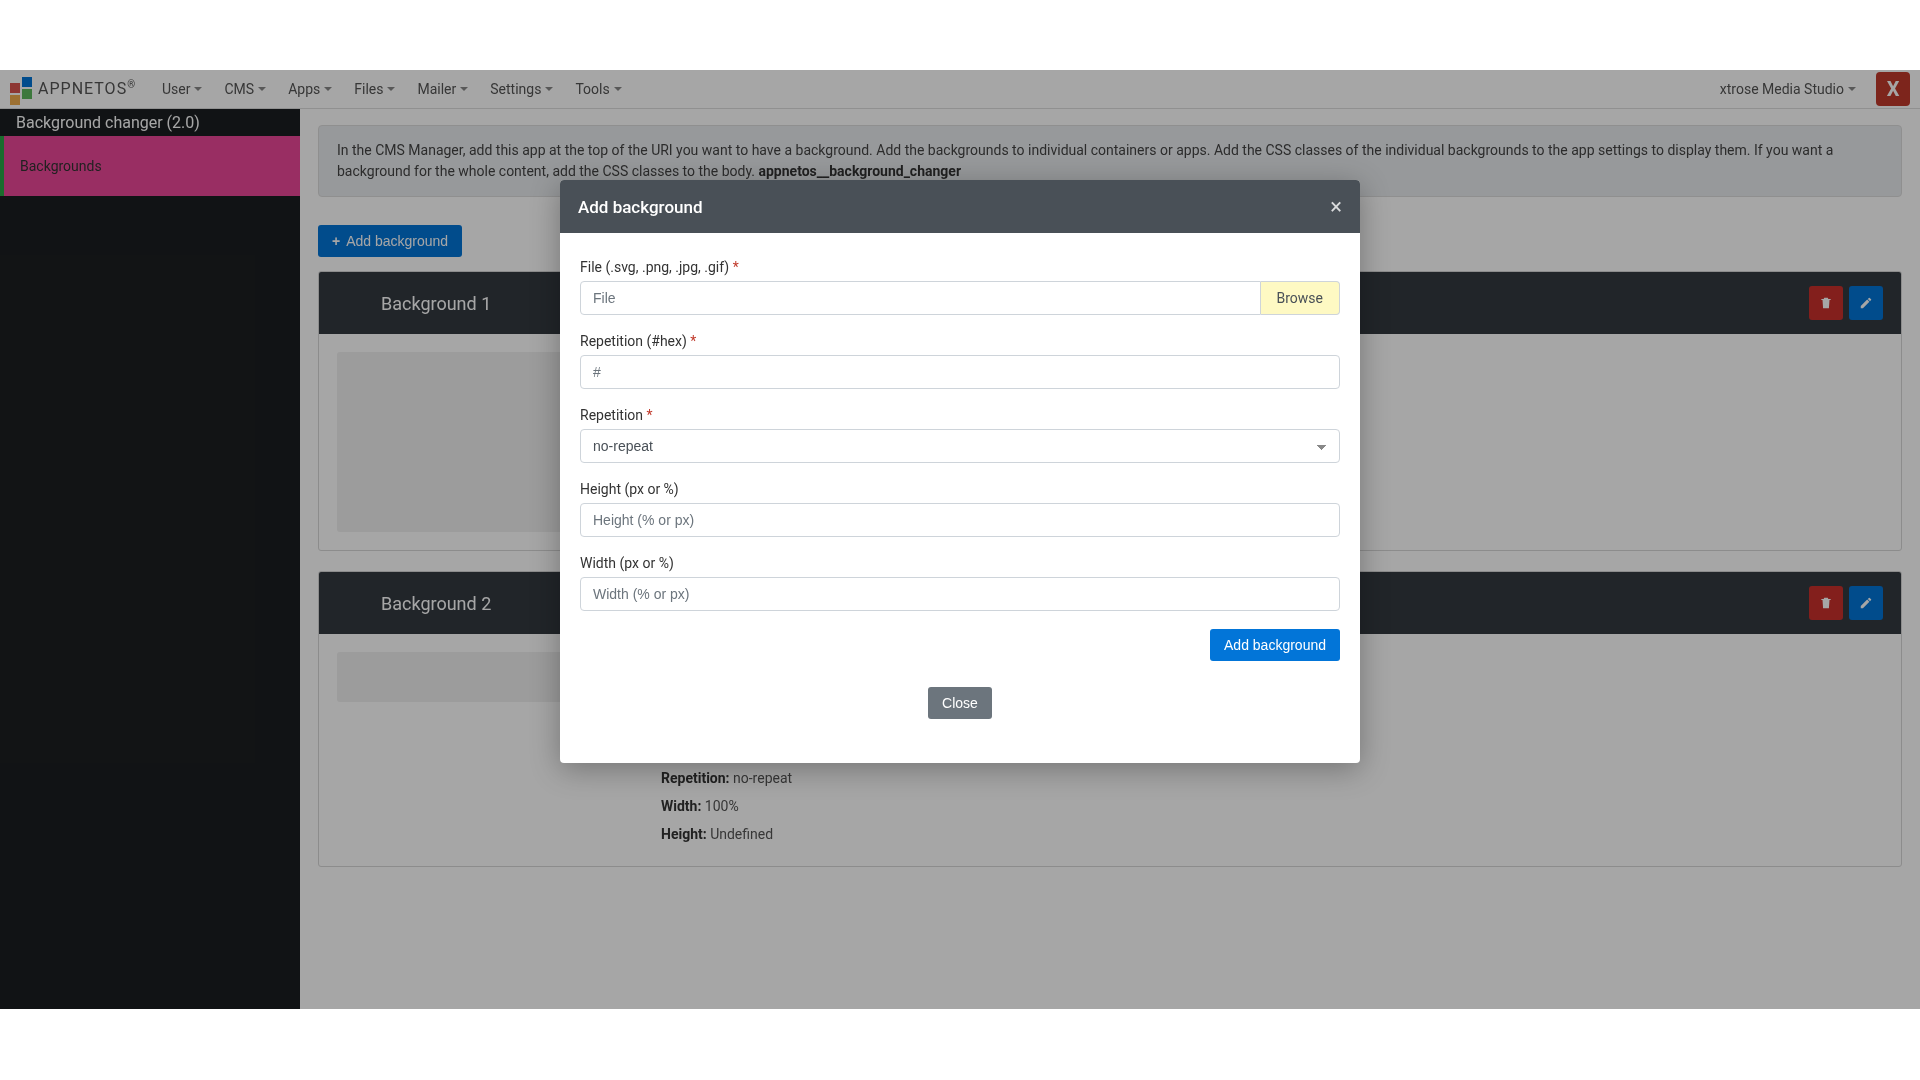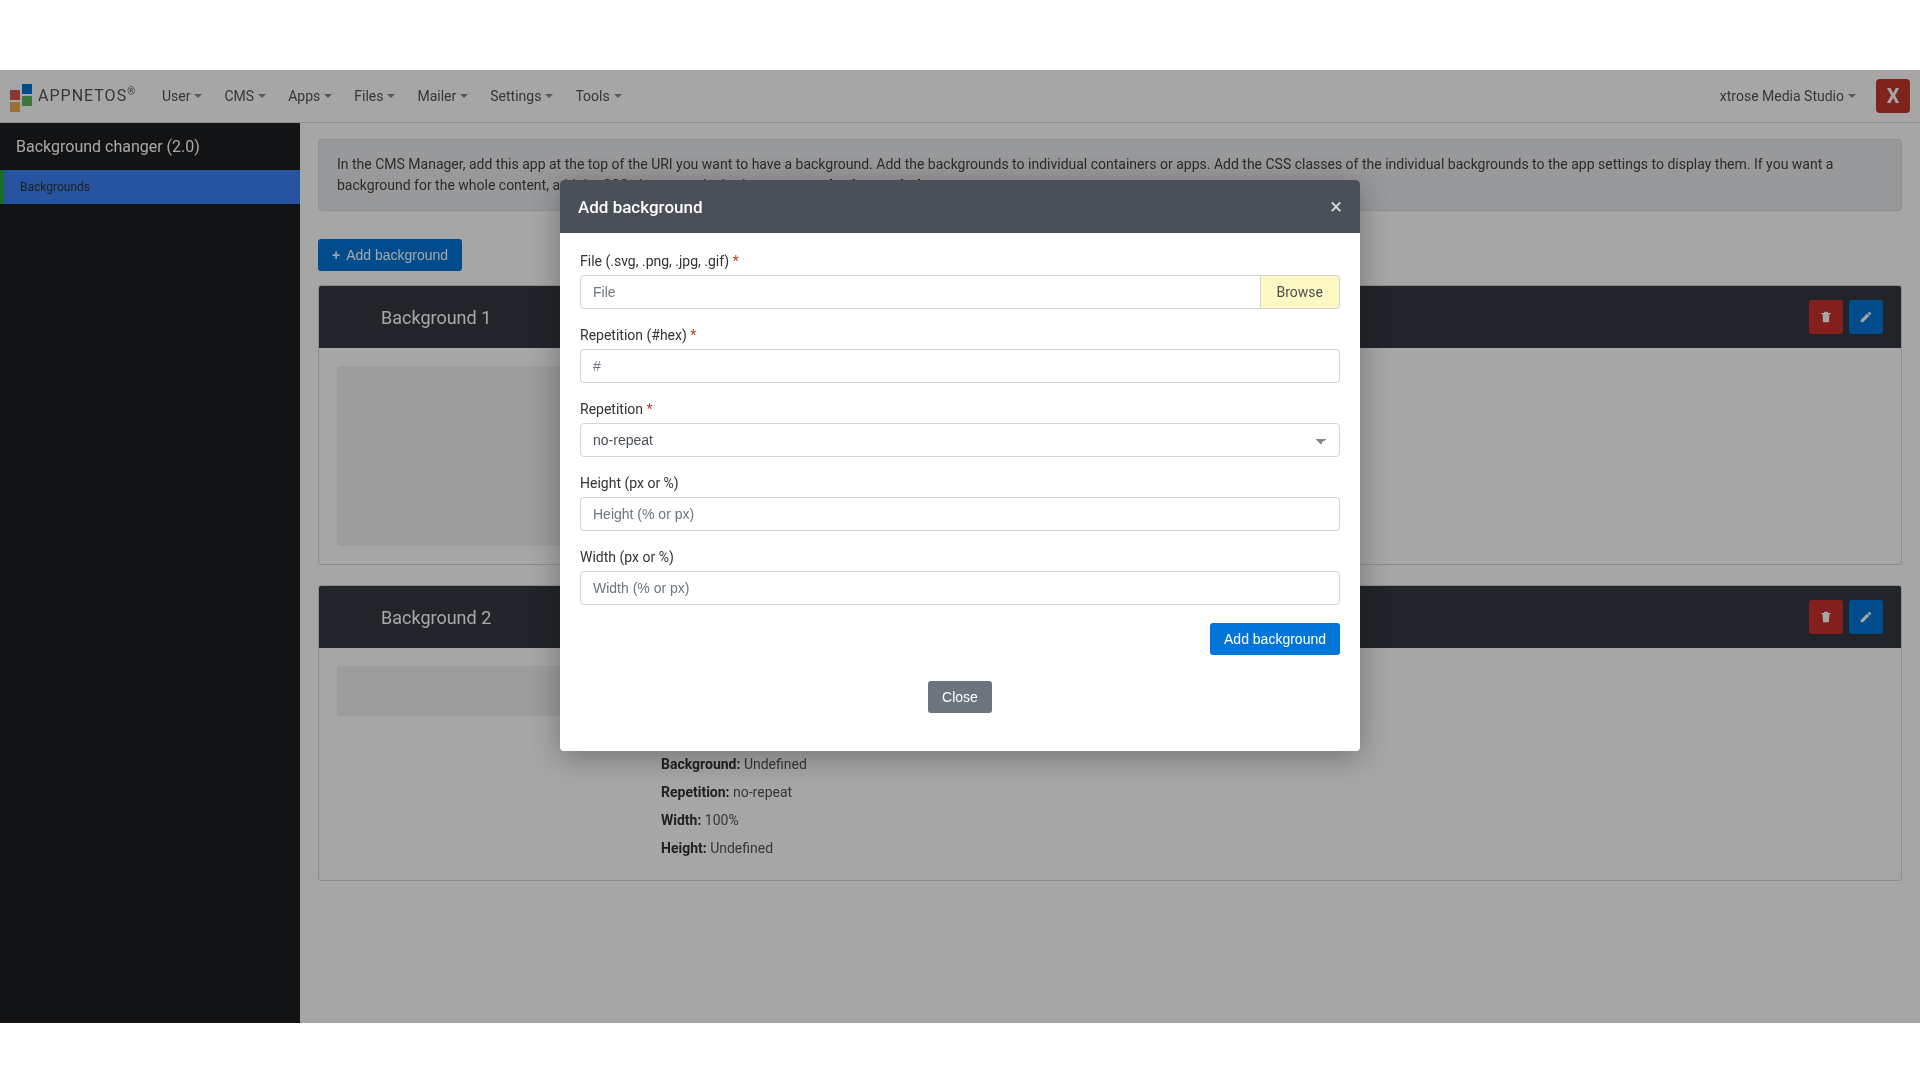--- a/index.html
+++ b/index.html
@@ -2,41 +2,41 @@
 <html><head>
 <meta charset="utf-8">
 <style>
 * { box-sizing: border-box; margin: 0; padding: 0; }
 body { font-family: -apple-system, BlinkMacSystemFont, "Segoe UI", Roboto, sans-serif; font-size: 14px; background: #fff; }
 
 .page-wrap { position: relative; width: 1920px; height: 1080px; overflow: hidden; }
 .page { position: absolute; top: 70px; left: 0; width: 1920px; scale: 1.0; transform-origin: top left; }
 
 
-.topbar { display: flex; align-items: center; height: 53px; padding: 0 10px; border-bottom: 1px solid #ddd; background: #fff; }
+.topbar { display: flex; align-items: center; height: 39px; padding: 0 10px; border-bottom: 1px solid #ddd; background: #fff; }
 .logo-box { display: flex; align-items: center; margin-right: 16px; }
 .logo-mark { width: 24px; height: 24px; margin-right: 4px; position: relative; }
 .logo-mark::before { content:''; position:absolute; width:10px; height:10px; background:#d9534f; left:0; top:6px; }
 .logo-mark::after  { content:''; position:absolute; width:10px; height:10px; background:#0275d8; left:12px; top:0; }
 .logo-mark-2 { position:absolute; width:10px; height:10px; background:#5cb85c; left:12px; top:12px; }
 .logo-mark-3 { position:absolute; width:10px; height:10px; background:#f0ad4e; left:0; top:18px; }
 .logo-text { font-size: 16px; letter-spacing: 1px; color: #555; }
 .logo-reg { font-size: 10px; vertical-align: super; }
 .nav { display: flex; gap: 2px; }
 .nav-item { padding: 6px 10px; color: #555; font-size: 14px; cursor: pointer; display: flex; align-items: center; gap: 4px; }
 .caret { display:inline-block; width:0; height:0; border-left:4px solid transparent; border-right:4px solid transparent; border-top:4px solid #888; }
 .topbar-right { margin-left: auto; display: flex; align-items: center; gap: 10px; }
 .user-label { color:#555; padding:6px 10px; cursor:pointer; display:flex; align-items:center; gap:4px; }
 .x-box { width: 34px; height: 34px; background: #c0392b; color: #fff; display:flex; align-items:center; justify-content:center; font-weight:bold; font-size:20px; border-radius:4px; }
 
 
 .body-row { display:flex; min-height: 900px; }
 .sidebar { width: 300px; background: #1b1e21; color:#fff; }
-.sidebar-title { padding: 14px 16px; font-size: 16px; font-weight: 400; color:#fff; }
-.sidebar-item { padding: 10px 16px; background:#3b82f6; color:#333; border-left: 4px solid #28a745; font-size:12px; cursor:pointer; }
+.sidebar-title { padding: 4px 16px; font-size: 16px; font-weight: 400; color:#fff; }
+.sidebar-item { padding: 22px 16px; background:#ec4899; color:#333; border-left: 4px solid #28a745; font-size:14px; cursor:pointer; }
 
 .main { flex:1; padding: 16px 18px; background:#fff; position:relative; }
 .info-box { background:#e9ecef; border:1px solid #dcdcdc; border-radius:4px; padding: 14px 18px; color:#444; font-size:14px; line-height:1.5; }
 .info-box b { color:#333; }
 
 .btn { display:inline-flex; align-items:center; gap:6px; border:none; border-radius:3px; padding:8px 14px; font-size:14px; cursor:pointer; }
 .btn-primary { background:#0275d8; color:#fff; }
 .btn-secondary { background:#6c757d; color:#fff; }
 .plus-icon::before { content:'+'; font-weight:bold; }
 
@@ -58,21 +58,21 @@
 .details b { color:#333; }
 
 
 .dimmer { position:absolute; inset:0; background:rgba(0,0,0,0.35); }
 
 
 .modal-wrap { position:absolute; left:50%; top: 110px; transform:translateX(-50%); width: 800px; background:#fff; border-radius:4px; box-shadow:0 6px 30px rgba(0,0,0,.3); z-index:10; }
 .modal-header { background:#495057; color:#fff; padding: 14px 18px; display:flex; align-items:center; border-radius:4px 4px 0 0; }
 .modal-title { font-size:17px; font-weight:500; }
 .modal-close { margin-left:auto; color:#fff; font-size:22px; cursor:pointer; opacity:.8; }
-.modal-body { padding: 20px 20px; }
+.modal-body { padding: 26px 20px; }
 .form-group { margin-bottom: 18px; }
 .form-label { display:block; font-size:14px; color:#333; margin-bottom:6px; }
 .req { color:#c0392b; }
 .form-control { width:100%; border:1px solid #ced4da; border-radius:4px; padding:8px 12px; font-size:14px; color:#495057; background:#fff; }
 .form-control::placeholder { color:#6c757d; }
 .input-group { display:flex; }
 .input-group .form-control { border-radius:4px 0 0 4px; }
 .input-append { border:1px solid #ced4da; border-left:none; background:#fef9c3; padding:8px 16px; border-radius:0 4px 4px 0; color:#495057; cursor:pointer; }
 select.form-control { appearance:none; background-image: linear-gradient(45deg, transparent 50%, #888 50%), linear-gradient(135deg, #888 50%, transparent 50%); background-position: calc(100% - 18px) 15px, calc(100% - 13px) 15px; background-size:5px 5px; background-repeat:no-repeat; }
 .modal-actions { display:flex; justify-content:flex-end; margin: 10px 0 4px; }

